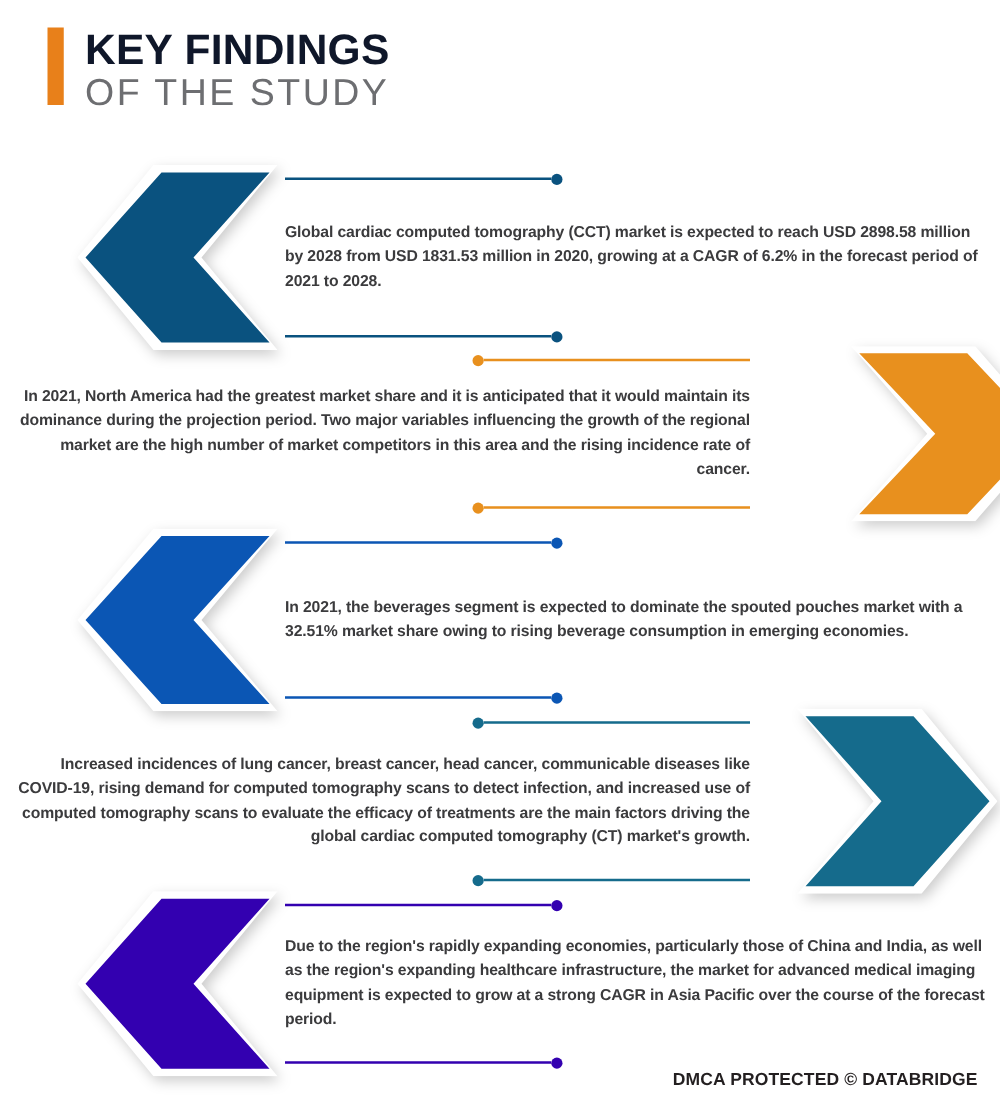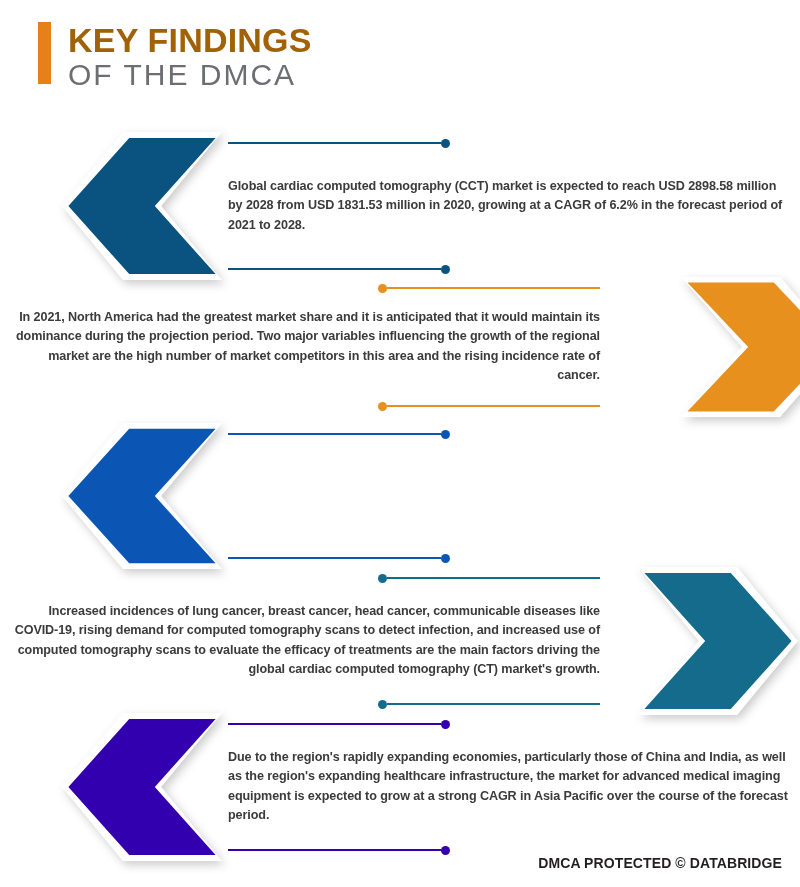--- a/index.html
+++ b/index.html
@@ -32,21 +32,21 @@
     flex: 0 0 auto;
   }
   #header .title-lines {
     display: flex;
     flex-direction: column;
     line-height: 1;
   }
   #header .title-main {
     font-size: 34px;
     font-weight: bold;
-    color: #a16207;
+    color: #0f172a;
     letter-spacing: 0.2px;
     margin-top: 1px;
   }
   #header .title-sub {
     font-size: 30px;
     font-weight: 300;
     color: #6D6E71;
     letter-spacing: 2.0px;
     margin-top: 3px;
   }
@@ -115,21 +115,21 @@
     letter-spacing: 0.1px;
   }
 </style>
 </head>
 <body>
 
 <div id="header">
   <div class="accent-bar"></div>
   <div class="title-lines">
     <div class="title-main">KEY FINDINGS</div>
-    <div class="title-sub">OF THE DMCA</div>
+    <div class="title-sub">OF THE STUDY</div>
   </div>
 </div>
 
 <div id="blocks-root">
     <div class="block left" style="top: 132px; height: 148px;">
       <div class="chevron">
         <svg viewBox="0 0 100 100" preserveAspectRatio="none">
           <polygon points="100,0 38,0 0,50 38,100 100,100 62,50" fill="#ffffff"></polygon>
           <polygon points="96,4 42,4 4,50 42,96 96,96 58,50" fill="#0A527F"></polygon>
         </svg>
@@ -169,20 +169,21 @@
         </svg>
       </div>
       <div class="connector" style="top: 6px;">
         <div class="line" style="background: rgb(11, 86, 180);"></div>
         <div class="dot" style="background: rgb(11, 86, 180);"></div>
       </div>
       <div class="connector" style="bottom: 6px;">
         <div class="line" style="background: rgb(11, 86, 180);"></div>
         <div class="dot" style="background: rgb(11, 86, 180);"></div>
       </div>
+      <div class="body-text" style="top: 50%; transform: translateY(-50%);">In 2021, the beverages segment is expected to dominate the spouted pouches market with a 32.51% market share owing to rising beverage consumption in emerging economies.</div>
     </div>
     <div class="block right" style="top: 567px; height: 148px;">
       <div class="chevron">
         <svg viewBox="0 0 100 100" preserveAspectRatio="none">
           <polygon points="0,0 62,0 100,50 62,100 0,100 38,50" fill="#ffffff"></polygon>
           <polygon points="4,4 58,4 96,50 58,96 4,96 42,50" fill="#156B8C"></polygon>
         </svg>
       </div>
       <div class="connector" style="top: 6px;">
         <div class="line" style="background: rgb(21, 107, 140);"></div>

